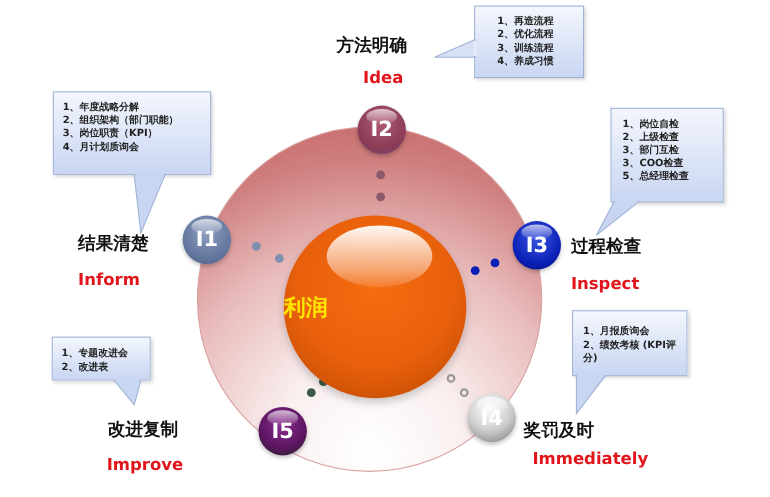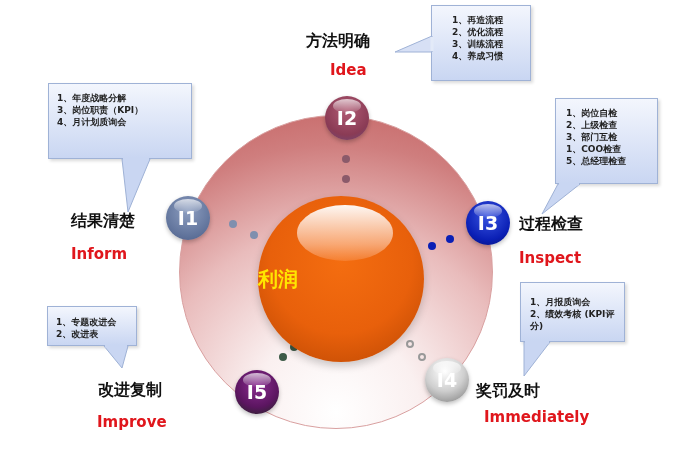--- a/index.html
+++ b/index.html
@@ -76,51 +76,52 @@
 
 <div class="zh" style="left:519px;top:214px;">过程检查</div>
 <div class="en" style="left:519px;top:249px;">Inspect</div>
 
 <div class="zh" style="left:476px;top:381px;">奖罚及时</div>
 <div class="en" style="left:484px;top:408px;">Immediately</div>
 
 <div class="zh" style="left:98px;top:380px;">改进复制</div>
 <div class="en" style="left:97px;top:413px;">Improve</div>
 
-<div class="callout" style="left:431px;top:5px;width:100px;height:76px;padding:8px 0 0 20px;">
+<div class="callout" style="left:431px;top:5px;width:100px;height:66px;padding:8px 0 0 20px;">
   <ul>
     <li>1、再造流程</li>
     <li>2、优化流程</li>
     <li>3、训练流程</li>
     <li>4、养成习惯</li>
   </ul>
 </div>
 <svg class="abs" style="left:395px;top:30px;" width="40" height="30">
   <polygon points="37,6 0,22 37,22" fill="#d7e0f5" stroke="#9fb2d6" stroke-width="1"></polygon>
   <line x1="37" y1="7" x2="37" y2="21" stroke="#e3eaf8" stroke-width="3"></line>
 </svg>
 
 <div class="callout" style="left:48px;top:83px;width:144px;height:76px;padding:8px 6px 0 8px;">
   <ul>
     <li>1、年度战略分解</li>
+    <li>2、组织架构（部门职能）</li>
     <li>3、岗位职责（KPI）</li>
     <li>4、月计划质询会</li>
   </ul>
 </div>
 <svg class="abs" style="left:110px;top:157px;" width="50" height="60">
   <polygon points="12,2 40,2 18,55" fill="#c9d6f2" stroke="#9fb2d6" stroke-width="1"></polygon>
   <line x1="13" y1="2" x2="39" y2="2" stroke="#c9d6f2" stroke-width="3"></line>
 </svg>
 
 <div class="callout" style="left:555px;top:98px;width:103px;height:86px;padding:8px 0 0 10px;">
   <ul>
     <li>1、岗位自检</li>
     <li>2、上级检查</li>
     <li>3、部门互检</li>
-    <li>1、COO检查</li>
+    <li>3、COO检查</li>
     <li>5、总经理检查</li>
   </ul>
 </div>
 <svg class="abs" style="left:540px;top:182px;" width="50" height="35">
   <polygon points="18,2 40,2 2,32" fill="#c9d6f2" stroke="#9fb2d6" stroke-width="1"></polygon>
   <line x1="19" y1="2" x2="39" y2="2" stroke="#c9d6f2" stroke-width="3"></line>
 </svg>
 
 <div class="callout" style="left:520px;top:282px;width:105px;height:60px;padding:13px 0 0 9px;">
   <ul>

